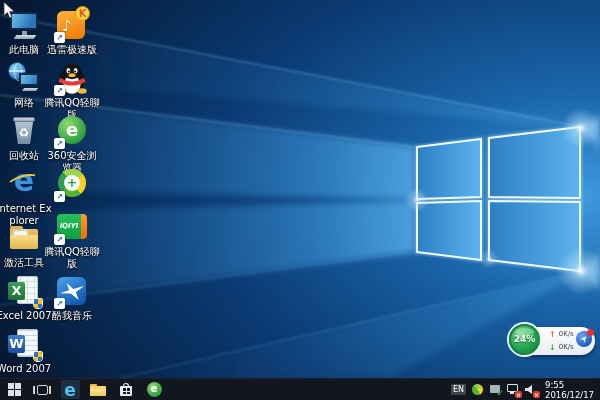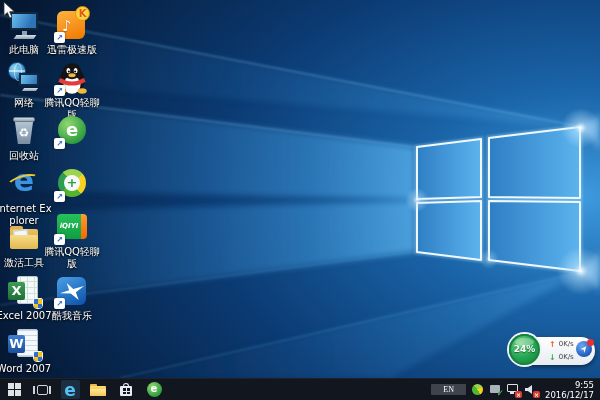--- a/index.html
+++ b/index.html
@@ -78,21 +78,21 @@
   .iq-box{position:absolute;left:2px;top:4px;width:29px;height:25px;border-radius:4px;background:linear-gradient(#26c05a,#0f9e42);
           color:#fff;font-size:7px;font-weight:bold;font-style:italic;text-align:center;line-height:25px;padding-right:5px;}
   .iq-bar{position:absolute;right:2px;top:4px;width:6px;height:25px;border-radius:0 4px 4px 0;background:linear-gradient(#ff9d2e,#f06a00);}
 
   
   .xl-box{position:absolute;left:2px;top:3px;width:29px;height:28px;border-radius:6px;background:linear-gradient(150deg,#4aa0e8,#0c50a8);}
   .xl-bird{position:absolute;left:5px;top:9px;width:24px;height:17px;background:#fff;
            clip-path:polygon(0% 60%,38% 42%,28% 0%,55% 35%,100% 18%,66% 55%,78% 100%,45% 62%);}
 
   
-  .widget{position:absolute;left:509px;top:334px;width:86px;height:34px;z-index:4;}
+  .widget{position:absolute;left:509px;top:324px;width:86px;height:34px;z-index:4;}
   .wg-pill{position:absolute;left:6px;top:3px;width:80px;height:28px;border-radius:14px;
            background:linear-gradient(#ffffff,#e7ecf1);box-shadow:0 2px 4px rgba(0,0,0,.45);}
   .wg-ball{position:absolute;left:0;top:0;width:31px;height:31px;border-radius:50%;border:2px solid #17863c;
            background:radial-gradient(circle at 35% 28%,#72d488,#23a552 55%,#128038);box-shadow:0 0 0 2px #eef2f6;
            color:#fff;font-size:9px;font-weight:bold;text-align:center;line-height:27px;text-shadow:0 1px 1px rgba(0,0,0,.45);}
   .wg-ball::after{content:"";position:absolute;left:4px;top:2px;width:19px;height:8px;border-radius:50%;background:rgba(255,255,255,.3);}
   .wg-speeds{position:absolute;left:40px;top:4px;width:32px;}
   .wg-row{display:flex;align-items:center;gap:3px;height:13px;}
   .wg-arrow{font-size:8px;font-weight:bold;line-height:13px;}
   .wg-arrow.up{color:#e8642c;} .wg-arrow.dn{color:#3fa843;}
@@ -120,33 +120,33 @@
   .tb-store{position:relative;width:14px;height:13px;}
   .tb-store .bag{position:absolute;left:1px;top:3px;width:12px;height:10px;background:#e8ecf0;border-radius:1px;}
   .tb-store .hdl{position:absolute;left:4px;top:0;width:6px;height:5px;border:1.5px solid #e8ecf0;border-bottom:none;border-radius:3px 3px 0 0;}
   .tb-store .flag{position:absolute;left:4px;top:5px;width:7px;height:6px;display:grid;grid-template-columns:1fr 1fr;grid-template-rows:1fr 1fr;gap:1px;}
   .tb-store .flag i{background:#12161f;}
   .tb-360{width:15px;height:15px;border-radius:50%;background:radial-gradient(circle at 35% 30%,#8fd86f,#2f9e3f 72%);color:#fff;
           font-size:10px;font-weight:bold;text-align:center;line-height:14px;}
 
   
   .tray{margin-left:auto;display:flex;align-items:center;gap:5px;padding-right:4px;height:22px;}
-  .tr-ime{font-size:8px;color:#fff;background:rgba(220,228,235,.22);padding:1px 12px;border-radius:1px;line-height:9px;font-family:Liberation Serif, serif;}
+  .tr-ime{font-size:8px;color:#fff;background:rgba(220,228,235,.22);padding:1px 2px;border-radius:1px;line-height:9px;}
   .tr-ic{position:relative;width:13px;height:13px;}
   .tr-360{position:absolute;left:1px;top:1px;width:11px;height:11px;border-radius:50%;
           background:conic-gradient(from -40deg,#9cd34f 0 100deg,#f5d21f 100deg 190deg,#55b52e 190deg 360deg);}
   .tr-hw{position:absolute;left:1px;top:2px;width:10px;height:8px;background:#aab4bd;border-radius:1px;}
   .tr-check{position:absolute;right:-2px;bottom:-2px;color:#3fd24f;font-size:9px;font-weight:bold;line-height:9px;text-shadow:0 0 2px #04340c;}
   .tr-mon{position:absolute;left:0;top:1px;width:11px;height:8px;border:1.5px solid #dfe3e8;border-radius:1px;}
   .tr-mon::after{content:"";position:absolute;left:2px;top:7px;width:4px;height:2px;background:#dfe3e8;}
   .tr-spk{position:absolute;left:0;top:2px;width:9px;height:9px;background:#dfe3e8;
           clip-path:polygon(0 32%,32% 32%,78% 0,78% 100%,32% 68%,0 68%);}
   .tr-bad{position:absolute;right:-2px;bottom:-2px;width:7px;height:7px;border-radius:2px;background:#d83b2f;
           color:#fff;font-size:6px;line-height:7px;text-align:center;font-weight:bold;}
-  .tr-clock{text-align:right;color:#fff;font-size:8.5px;line-height:10px;padding:0 2px;}
+  .tr-clock{text-align:left;color:#fff;font-size:8.5px;line-height:10px;padding:0 2px;}
 
   
   .cursor{position:absolute;left:3px;top:2px;z-index:30;}
 </style>
 </head>
 <body>
 
 <div class="screen">
 
   <svg class="wall" width="600" height="378" viewBox="0 0 600 378">
@@ -315,20 +315,21 @@
       <div class="sc">↗</div>
     </div>
     <div class="lbl">腾讯QQ轻聊版</div>
   </div>
 
   <div class="cell" style="left:43px;top:114px">
     <div class="ic">
       <div class="b360">e</div>
       <div class="sc">↗</div>
     </div>
+    <div class="lbl">360安全浏览器</div>
   </div>
 
   <div class="cell" style="left:43px;top:167px">
     <div class="ic">
       <i class="g360"></i>
       <div class="g360-in">+</div>
       <div class="sc">↗</div>
     </div>
   </div>
 

